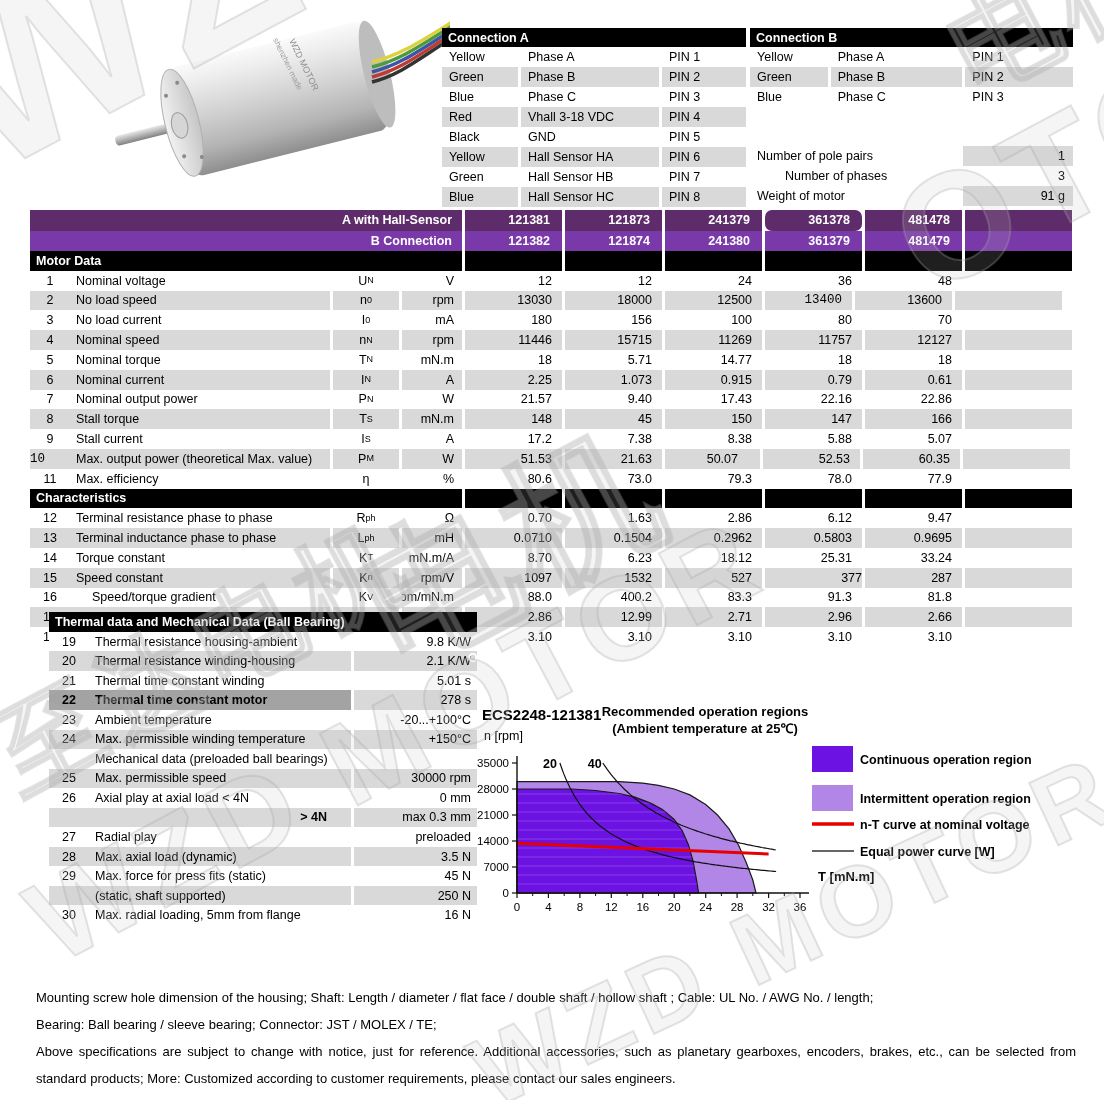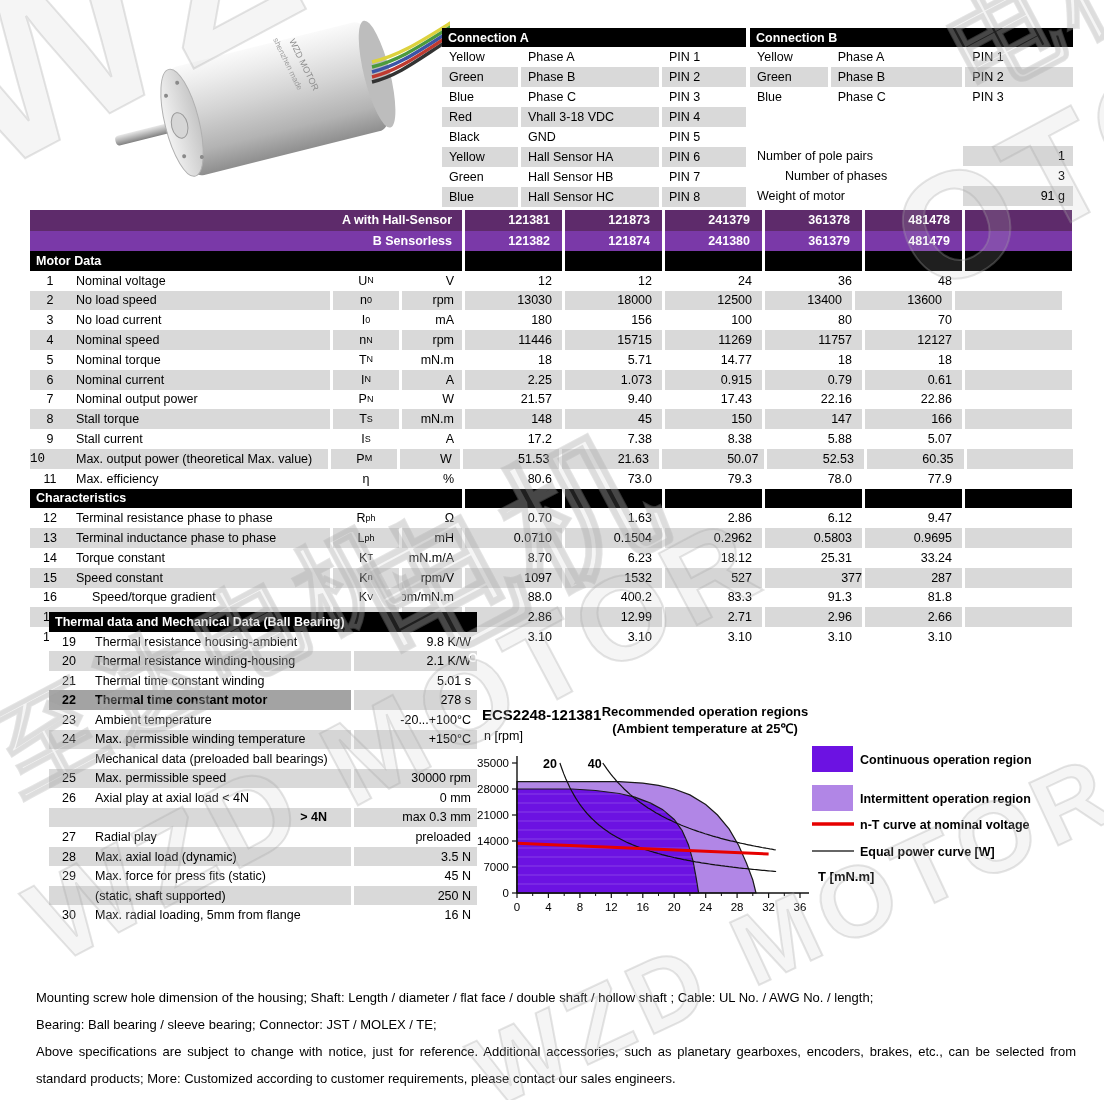--- a/index.html
+++ b/index.html
@@ -166,26 +166,26 @@
       </div>
     </div>
   </div>
 
   <div class="abs" style="left:30px;top:210px;width:1043px;" id="motor-table">
       <div class="row" style="height:20.5px">
         <div class="cell right hdrtxt" style="width: 432px; background: rgb(94, 43, 107); padding-right: 10px;">A with Hall-Sensor</div>
         <div class="cell gapL right hdrtxt" style="width: 97px; background: rgb(94, 43, 107); padding-right: 12px;">121381</div>
         <div class="cell gapL right hdrtxt" style="width: 97px; background: rgb(94, 43, 107); padding-right: 12px;">121873</div>
         <div class="cell gapL right hdrtxt" style="width: 97px; background: rgb(94, 43, 107); padding-right: 12px;">241379</div>
-        <div class="cell gapL right hdrtxt" style="width: 97px; background: rgb(94, 43, 107); padding-right: 12px;">361378</div>
+        <div class="cell gapL right hdrtxt" style="width: 97px; background: rgb(94, 43, 107); padding-right: 12px; border-radius: 7px;">361378</div>
         <div class="cell gapL right hdrtxt" style="width: 97px; background: rgb(94, 43, 107); padding-right: 12px;">481478</div>
         <div class="cell gapL" style="width:107px;background:#5e2b6b;"></div>
       </div>
       <div class="row" style="height:20.5px">
-        <div class="cell right hdrtxt" style="width: 432px; background: rgb(122, 57, 168); padding-right: 10px;">B Sensorless</div>
+        <div class="cell right hdrtxt" style="width: 432px; background: rgb(122, 57, 168); padding-right: 10px;">B Connection</div>
         <div class="cell gapL right hdrtxt" style="width: 97px; background: rgb(122, 57, 168); padding-right: 12px;">121382</div>
         <div class="cell gapL right hdrtxt" style="width: 97px; background: rgb(122, 57, 168); padding-right: 12px;">121874</div>
         <div class="cell gapL right hdrtxt" style="width: 97px; background: rgb(122, 57, 168); padding-right: 12px;">241380</div>
         <div class="cell gapL right hdrtxt" style="width: 97px; background: rgb(122, 57, 168); padding-right: 12px;">361379</div>
         <div class="cell gapL right hdrtxt" style="width: 97px; background: rgb(122, 57, 168); padding-right: 12px;">481479</div>
         <div class="cell gapL" style="width:107px;background:#7a39a8;"></div>
       </div>
       <div class="row" style="height:19.8px">
         <div class="cell hdrtxt" style="width: 432px; background: rgb(0, 0, 0); padding-left: 6px;">Motor Data</div>
         <div class="cell gapL" style="width:97px;background:#000;"></div>
@@ -218,21 +218,21 @@
           <span style="margin-left: 6px;">No load speed</span>
         </div>
         <div class="cell gapL center" style="width:66px;background:#d9d9d9;">
           <span>n</span>
           <sub>0</sub>
         </div>
         <div class="cell gapL right" style="width: 60px; background: rgb(217, 217, 217); padding-right: 8px;">rpm</div>
         <div class="cell gapL right" style="width: 97px; background: rgb(217, 217, 217); padding-right: 10px;">13030</div>
         <div class="cell gapL right" style="width: 97px; background: rgb(217, 217, 217); padding-right: 10px;">18000</div>
         <div class="cell gapL right" style="width: 97px; background: rgb(217, 217, 217); padding-right: 10px;">12500</div>
-        <div class="cell gapL right" style="width: 87px; background: rgb(217, 217, 217); padding-right: 10px;">13400</div>
+        <div class="cell gapL right" style="width: 87px; background: rgb(217, 217, 217); padding-right: 10px; font-family: Liberation Mono, monospace;">13400</div>
         <div class="cell gapL right" style="width: 97px; background: rgb(217, 217, 217); padding-right: 10px;">13600</div>
         <div class="cell gapL" style="width:107px;background:#d9d9d9;"></div>
       </div>
       <div class="row" style="height:19.8px">
         <div class="cell " style="width:300px;background:#fff;">
           <span style="flex: 0 0 40px; text-align: center; display: block;">3</span>
           <span style="margin-left: 6px;">No load current</span>
         </div>
         <div class="cell gapL center" style="width:66px;background:#fff;">
           <span>I</span>
@@ -353,21 +353,21 @@
           <span style="flex: 0 0 40px; text-align: left; display: block; font-family: Liberation Mono, monospace;">10</span>
           <span style="margin-left: 6px;">Max. output power (theoretical Max. value)</span>
         </div>
         <div class="cell gapL center" style="width:66px;background:#d9d9d9;">
           <span>P</span>
           <sub>M</sub>
         </div>
         <div class="cell gapL right" style="width: 60px; background: rgb(217, 217, 217); padding-right: 8px;">W</div>
         <div class="cell gapL right" style="width: 97px; background: rgb(217, 217, 217); padding-right: 10px;">51.53</div>
         <div class="cell gapL right" style="width: 97px; background: rgb(217, 217, 217); padding-right: 10px;">21.63</div>
-        <div class="cell gapL right" style="width: 103px; background: rgb(217, 217, 217); padding-right: 6px;">50.07</div>
+        <div class="cell gapL right" style="width: 95px; background: rgb(217, 217, 217); padding-right: 22px;">50.07</div>
         <div class="cell gapL right" style="width: 97px; background: rgb(217, 217, 217); padding-right: 10px;">52.53</div>
         <div class="cell gapL right" style="width: 97px; background: rgb(217, 217, 217); padding-right: 10px;">60.35</div>
         <div class="cell gapL" style="width:107px;background:#d9d9d9;"></div>
       </div>
       <div class="row" style="height:19.8px">
         <div class="cell " style="width:300px;background:#fff;">
           <span style="flex: 0 0 40px; text-align: center; display: block;">11</span>
           <span style="margin-left: 6px;">Max. efficiency</span>
         </div>
         <div class="cell gapL center" style="width:66px;background:#fff;">

